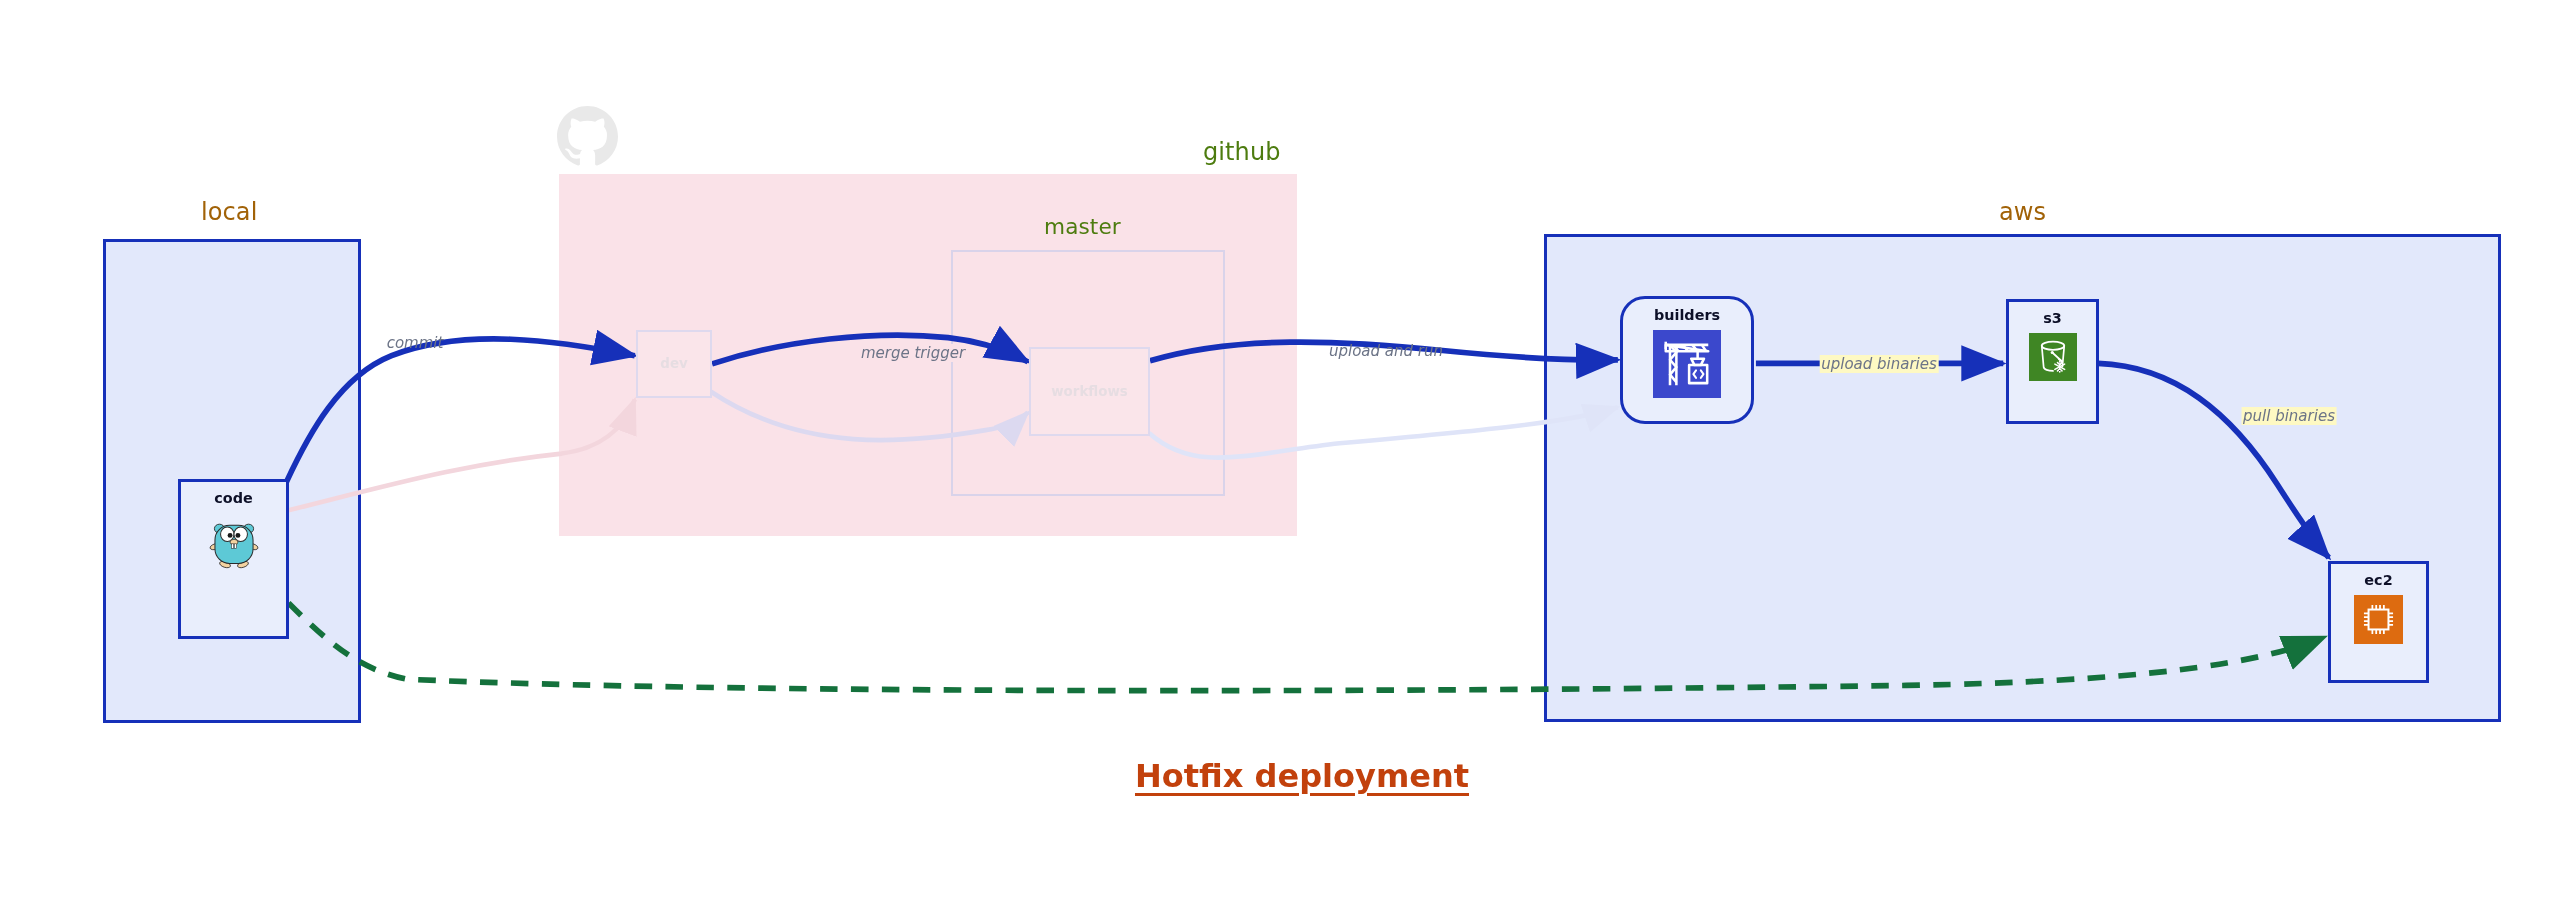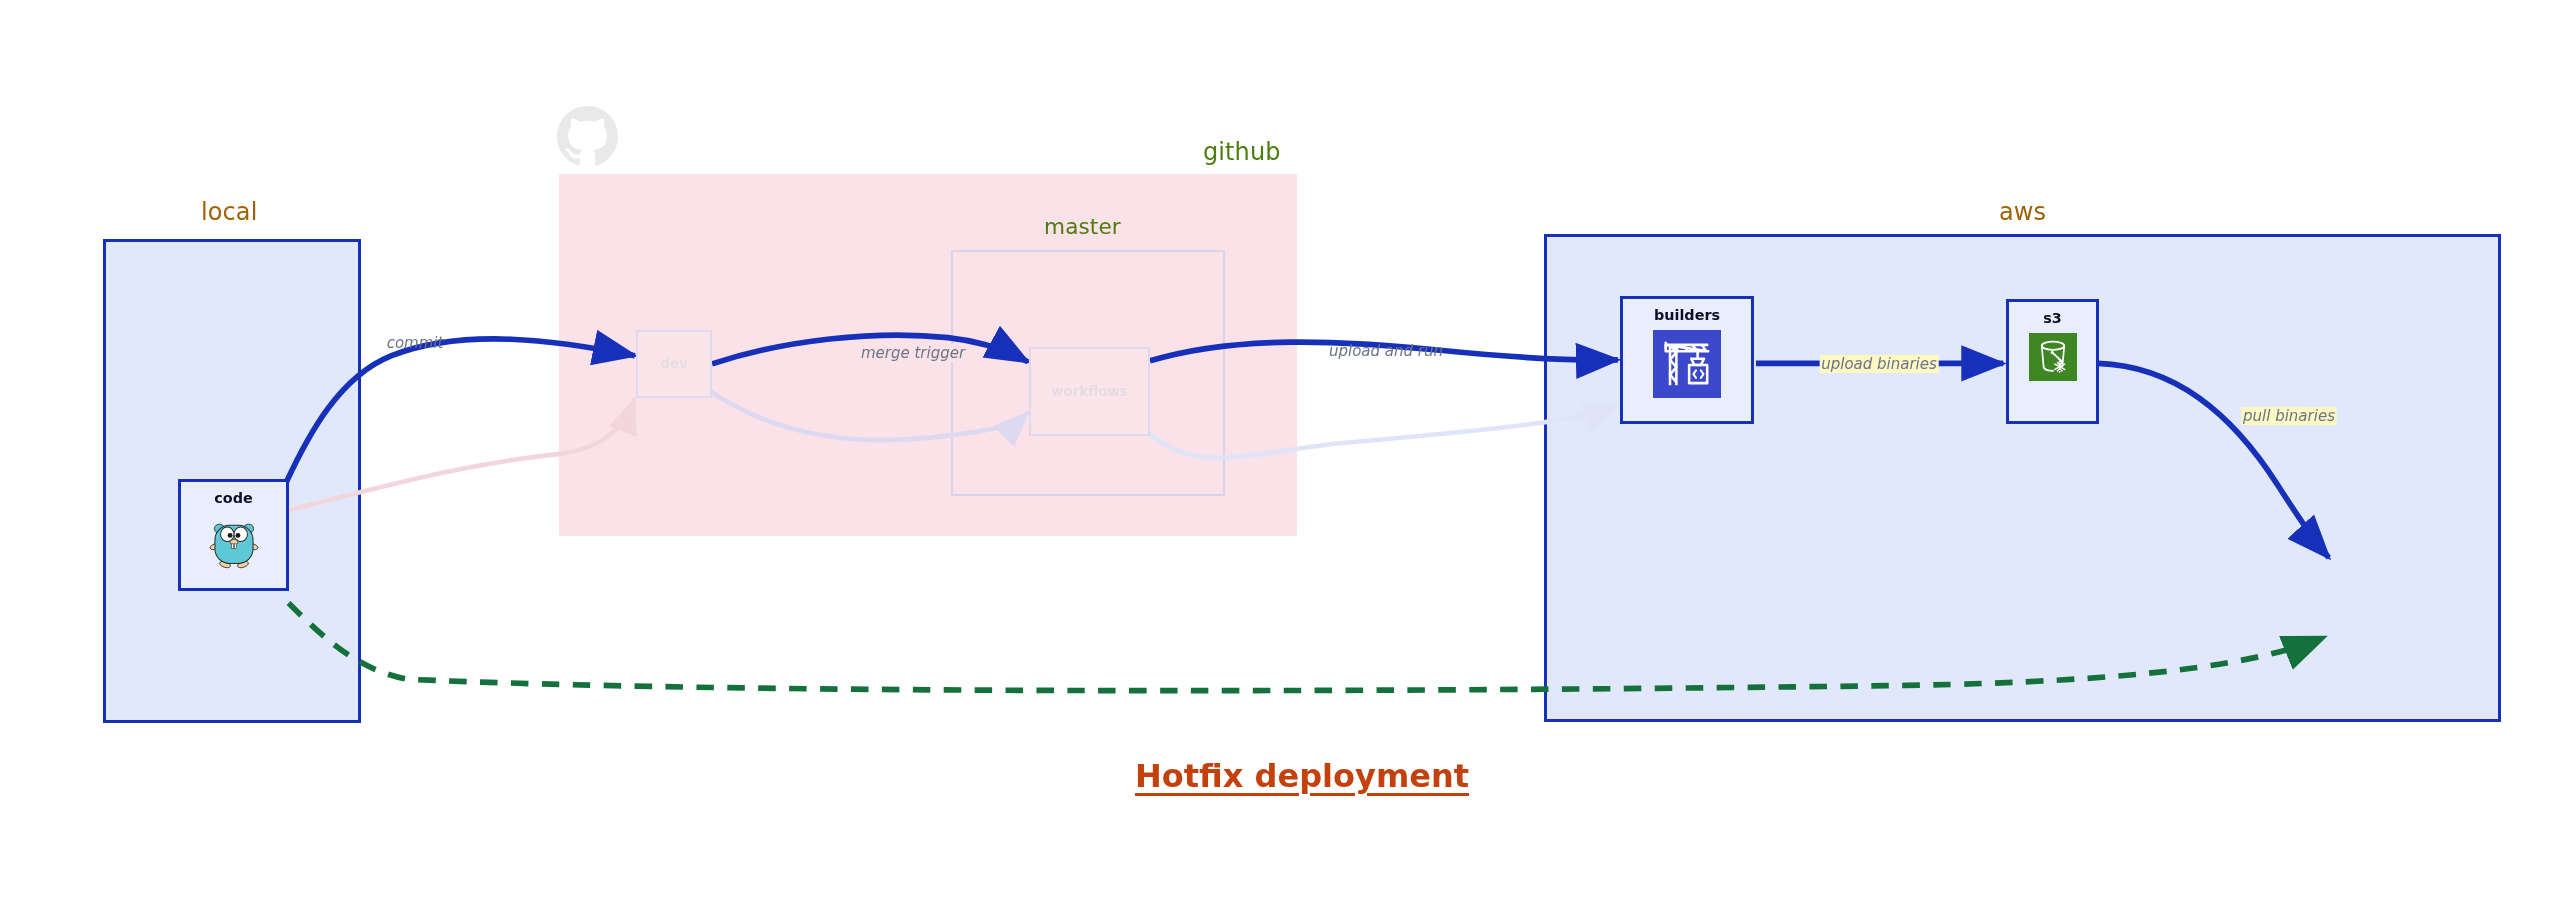--- a/index.html
+++ b/index.html
@@ -115,21 +115,21 @@
   <div class="elabel on-clear" style="left:415px;top:343px;">commit</div>
 
   <div class="elabel on-pink" style="left:865px;top:353px;">merge trigger</div>
 
   <div class="elabel on-clear" style="left:1386px;top:351px;">upload and run</div>
 
   <div class="elabel on-blue" style="left:1879px;top:364px;">upload binaries</div>
 
   <div class="elabel on-blue" style="left:2248px;top:416px;margin-left:41px;">pull binaries</div>
 
-  <div class="node" style="left:178px;top:479px;width:111px;height:112px;">
+  <div class="node" style="left:178px;top:479px;width:111px;height:160px;">
     <span class="nlabel">code</span>
     <span class="iconbox">
       <svg width="56" height="56" viewBox="0 0 100 100">
 
         <ellipse cx="17" cy="60" rx="10" ry="5" fill="#f3d2a0" stroke="#2b2b2b" stroke-width="1.4" transform="rotate(-16 17 60)"></ellipse>
         <ellipse cx="83" cy="60" rx="10" ry="5" fill="#f3d2a0" stroke="#2b2b2b" stroke-width="1.4" transform="rotate(16 83 60)"></ellipse>
 
         <ellipse cx="34" cy="92" rx="10" ry="5" fill="#f3d2a0" stroke="#2b2b2b" stroke-width="1.4" transform="rotate(18 34 92)"></ellipse>
         <ellipse cx="66" cy="92" rx="10" ry="5" fill="#f3d2a0" stroke="#2b2b2b" stroke-width="1.4" transform="rotate(-18 66 92)"></ellipse>
 
@@ -151,21 +151,21 @@
   </div>
 
   <div class="node faded" style="left:636px;top:330px;width:76px;height:68px;justify-content:center;padding-top:0;">
     <span class="nlabel" style="margin-bottom:0;font-size:13.4px;">dev</span>
   </div>
 
   <div class="node faded" style="left:1029px;top:347px;width:121px;height:89px;justify-content:center;padding-top:0;">
     <span class="nlabel" style="margin-bottom:0;font-size:13.4px;">workflows</span>
   </div>
 
-  <div class="node" style="left:1620px;top:296px;width:134px;height:128px;">
+  <div class="node" style="left:1620px;top:296px;width:134px;height:128px;border-radius:25px;">
     <span class="nlabel">builders</span>
     <span class="iconbox">
       <svg width="68" height="68" viewBox="0 0 64 64">
         <rect width="64" height="64" fill="#3b48cc"></rect>
         <g fill="none" stroke="#ffffff" stroke-width="2.4" stroke-linejoin="round">
 
           <path d="M16 14 L16 52"></path>
           <path d="M22 14 L22 52"></path>
           <path d="M16 14 L22 21 L16 28 L22 35 L16 42 L22 49"></path>
 
@@ -203,17 +203,34 @@
           <path d="M41 38 L41 52"></path>
           <path d="M34.5 41.5 L47.5 48.5"></path>
           <path d="M47.5 41.5 L34.5 48.5"></path>
           <path d="M38 39.5 L41 42 L44 39.5"></path>
           <path d="M38 50.5 L41 48 L44 50.5"></path>
         </g>
       </svg>
     </span>
   </div>
 
+  <div class="node" style="left:2328px;top:561px;width:101px;height:122px;">
+    <span class="nlabel">ec2</span>
+    <span class="iconbox">
+      <svg width="49" height="49" viewBox="0 0 64 64">
+        <rect width="64" height="64" fill="#dd6b10"></rect>
+        <g fill="none" stroke="#ffffff" stroke-width="2.6">
+          <rect x="19" y="19" width="26" height="26"></rect>
+          <g stroke-width="2.3">
+            <path d="M24 19 L24 13 M29 19 L29 13 M34 19 L34 13 M39 19 L39 13"></path>
+            <path d="M24 45 L24 51 M29 45 L29 51 M34 45 L34 51 M39 45 L39 51"></path>
+            <path d="M19 24 L13 24 M19 29 L13 29 M19 34 L13 34 M19 39 L13 39"></path>
+            <path d="M45 24 L51 24 M45 29 L51 29 M45 34 L51 34 M45 39 L51 39"></path>
+          </g>
+        </g>
+      </svg>
+    </span>
+  </div>
 
   <div class="diagram-title" style="left:1302px;top:757px;">Hotfix deployment</div>
 
 </div>
 
 
 </body></html>

